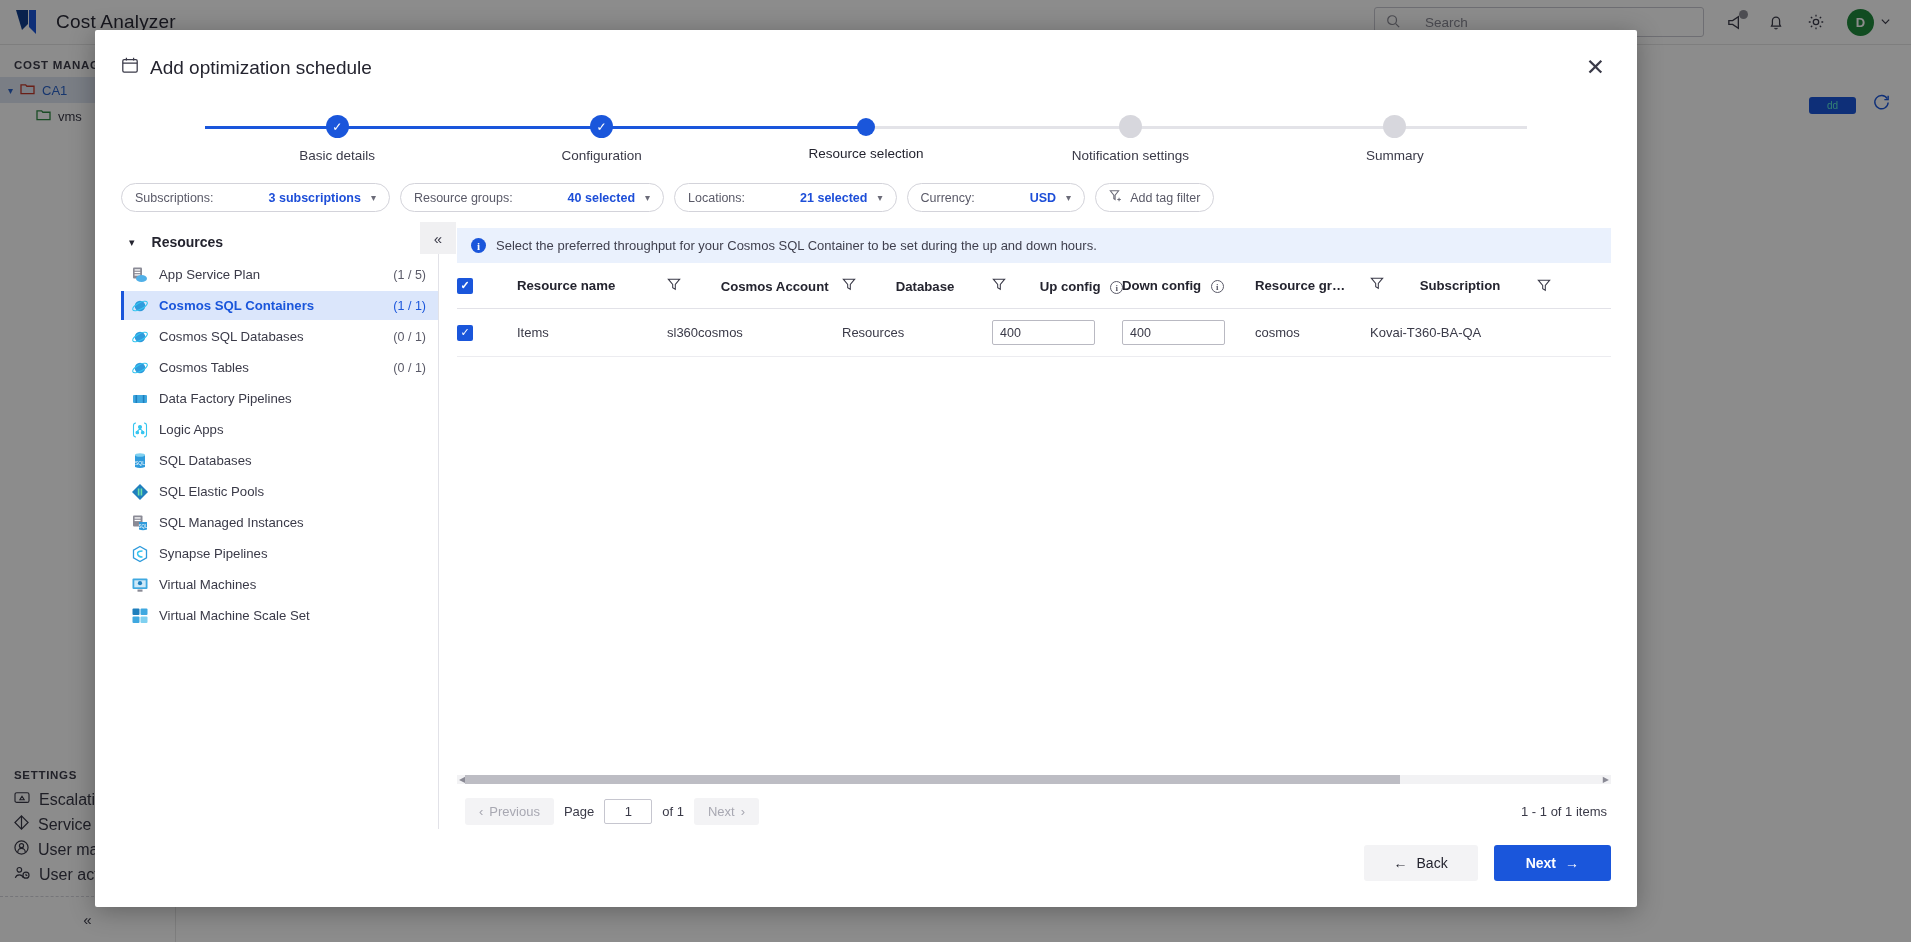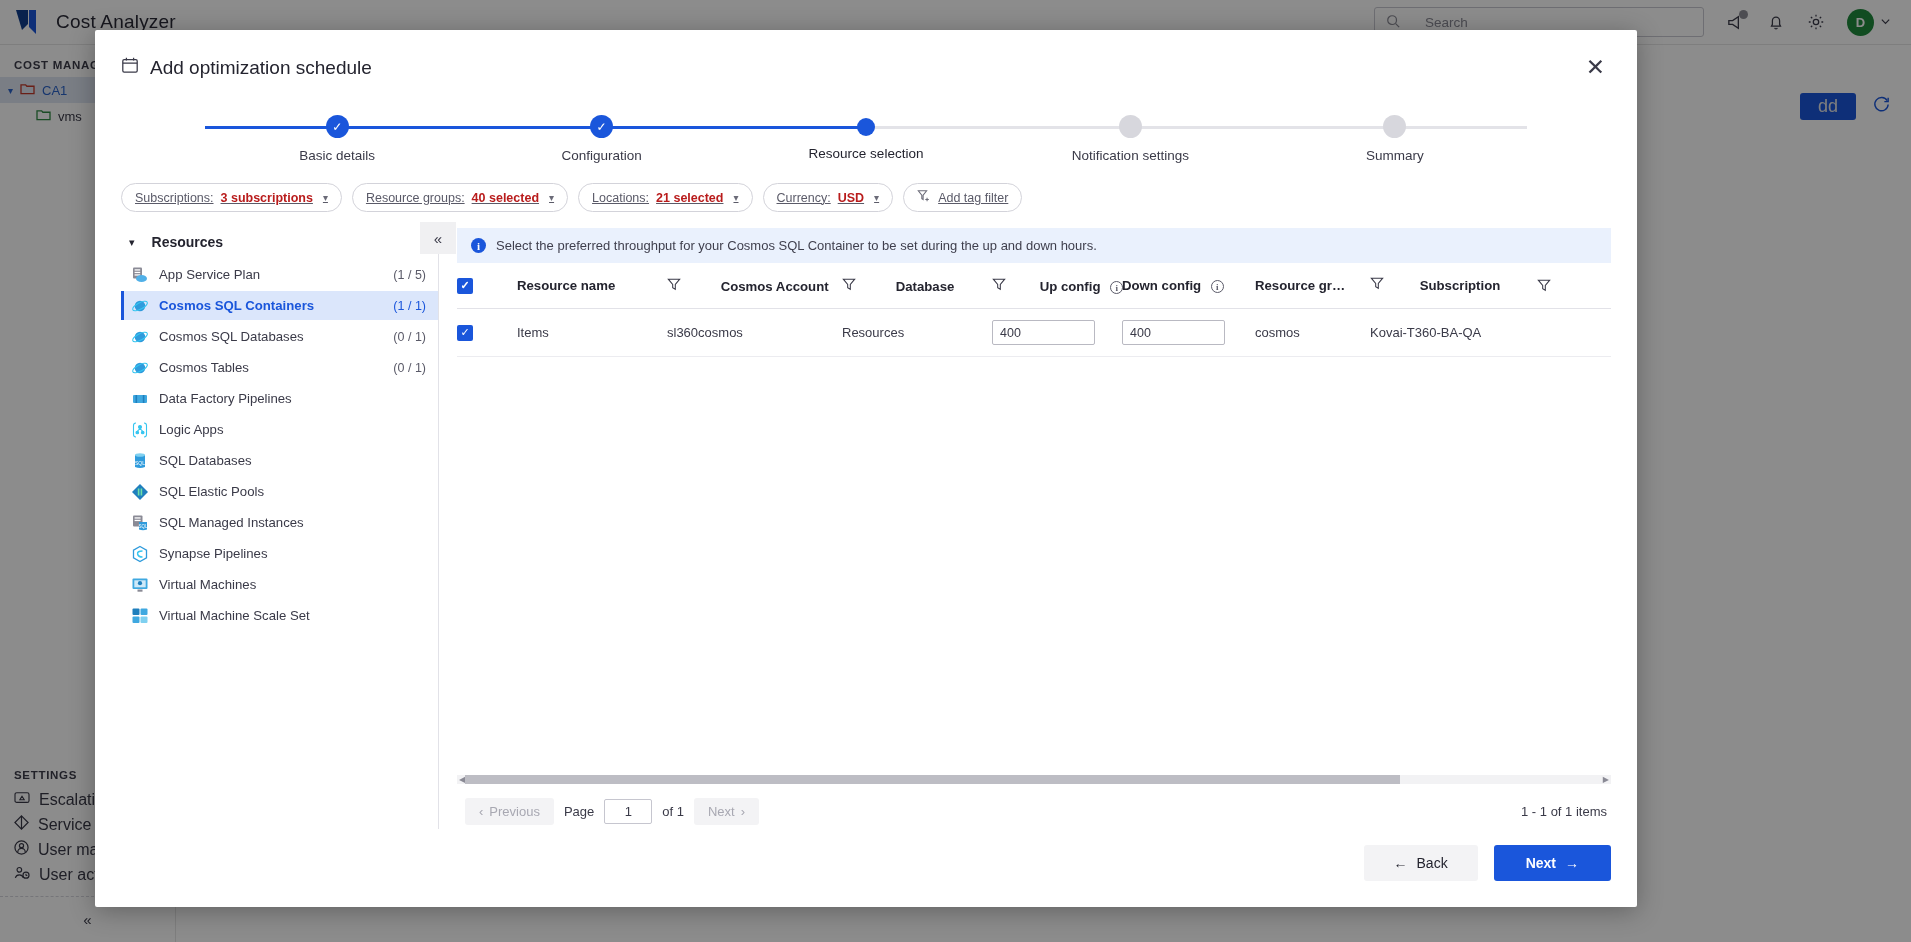--- a/index.html
+++ b/index.html
@@ -83,21 +83,21 @@
     color: #3a3a48; font-size: 15px;
   }
 
   
   .bg-main { position: absolute; top: 45px; left: 176px; right: 0; bottom: 0; background: #fff; }
   .bg-toolbar {
     position: absolute; top: 48px; right: 20px;
     display: flex; align-items: center; gap: 16px;
   }
   .bg-add-btn {
-    background: #1a56db; color: #e5e5e5; font-size: 18px; border-radius: 3px;
+    background: #1a56db; color: #5eead4; font-size: 10px; border-radius: 3px;
     padding: 3px 18px;
   }
   .bg-refresh { color: #1a56db; font-size: 17px; }
 
   
   .modal {
     position: absolute; z-index: 100;
     left: 95px; top: 30px; width: 1542px; height: 877px;
     background: #ffffff; border-radius: 2px;
     box-shadow: 0 4px 26px rgba(0,0,0,.30);
@@ -142,23 +142,22 @@
 
   
   .filters {
     display: flex; align-items: center; gap: 10px; padding: 14px 26px 0 26px;
   }
   .pill {
     height: 29px; border: 1px solid #d3d3da; border-radius: 15px;
     display: flex; align-items: center; gap: 7px; padding: 8px 13px;
     font-size: 12.5px; color: #5a5a68; background: #fff; white-space: nowrap;
     cursor: pointer;
-    text-decoration: underline;
-  }
-  .pill b { color: #b91c1c; font-weight: bold; }
+  }
+  .pill b { color: #1d4ed8; font-weight: bold; margin-left: 48px; }
   .pill .chev { font-size: 10px; color: #6b6b78; margin-left: 3px; }
 
   
   .modal-body {
     flex: 1; display: flex; padding: 16px 26px 0 26px; min-height: 0;
   }
   .res-panel {
     width: 318px; border-right: 1px solid #e2e2e8; padding-right: 0;
     position: relative; flex: none;
   }

